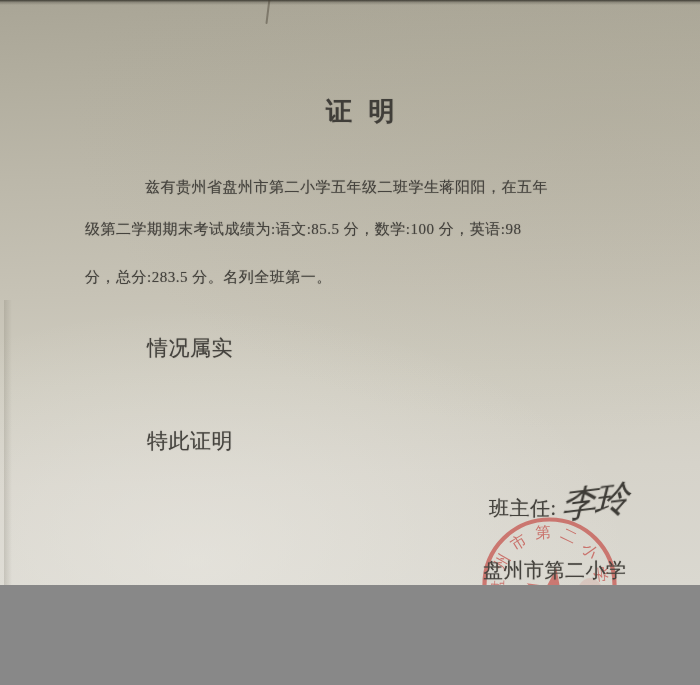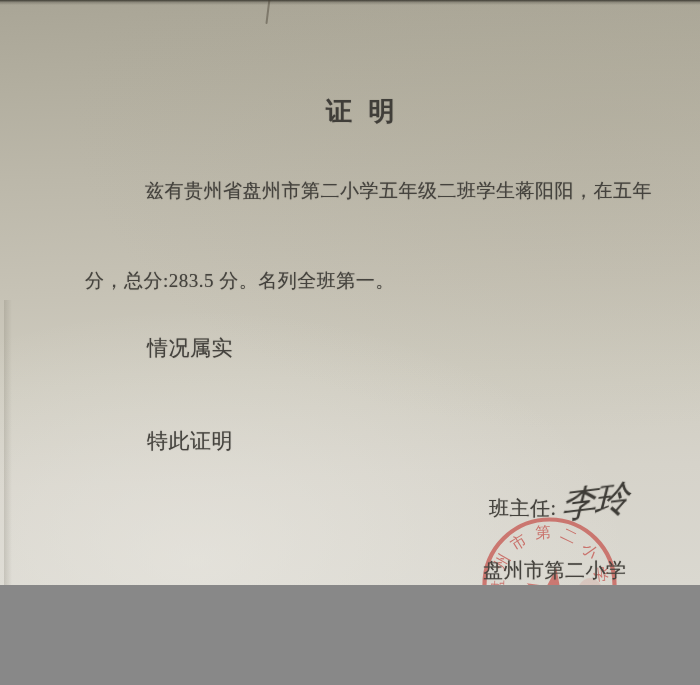--- a/index.html
+++ b/index.html
@@ -46,21 +46,21 @@
     filter: blur(0.3px);
     letter-spacing: 0.5px;
   }
 
   .doc-title {
     left: 326px; top: 94px;
     font-size: 26px; font-weight: bold;
     letter-spacing: 2px; word-spacing: 6px;
     color: #403e39;
   }
-  .body-line { font-size: 19px; }
+  .body-line { font-size: 15px; }
   .body-line-1 { left: 145px; top: 178px; }
   .body-line-2 { left: 85px;  top: 220px; }
   .body-line-3 { left: 85px;  top: 268px; }
 
   .confirmation { left: 147px; top: 334px; font-size: 21px; text-align: center; }
   .closing      { left: 147px; top: 427px; font-size: 21px; }
 
   .signer-row { left: 489px; top: 480px; font-size: 20px; }
   .signature {
     display: inline-block;
@@ -91,20 +91,21 @@
 
 <div class="photo">
 
   <div class="top-edge"></div>
   <div class="left-crease"></div>
   <div class="hair-artifact"></div>
 
   <div class="ink doc-title">证 明</div>
 
   <div class="ink body-line body-line-1">兹有贵州省盘州市第二小学五年级二班学生蒋阳阳，在五年</div>
+  <div class="ink body-line body-line-2">级第二学期期末考试成绩为:语文:85.5 分，数学:100 分，英语:98</div>
   <div class="ink body-line body-line-3">分，总分:283.5 分。名列全班第一。</div>
 
   <div class="ink confirmation">情况属实</div>
   <div class="ink closing">特此证明</div>
 
   <div class="ink signer-row">
     <span>班主任:</span><span class="signature">李玲</span>
   </div>
 
   <svg class="seal" viewBox="0 0 156 156" xmlns="http://www.w3.org/2000/svg">

